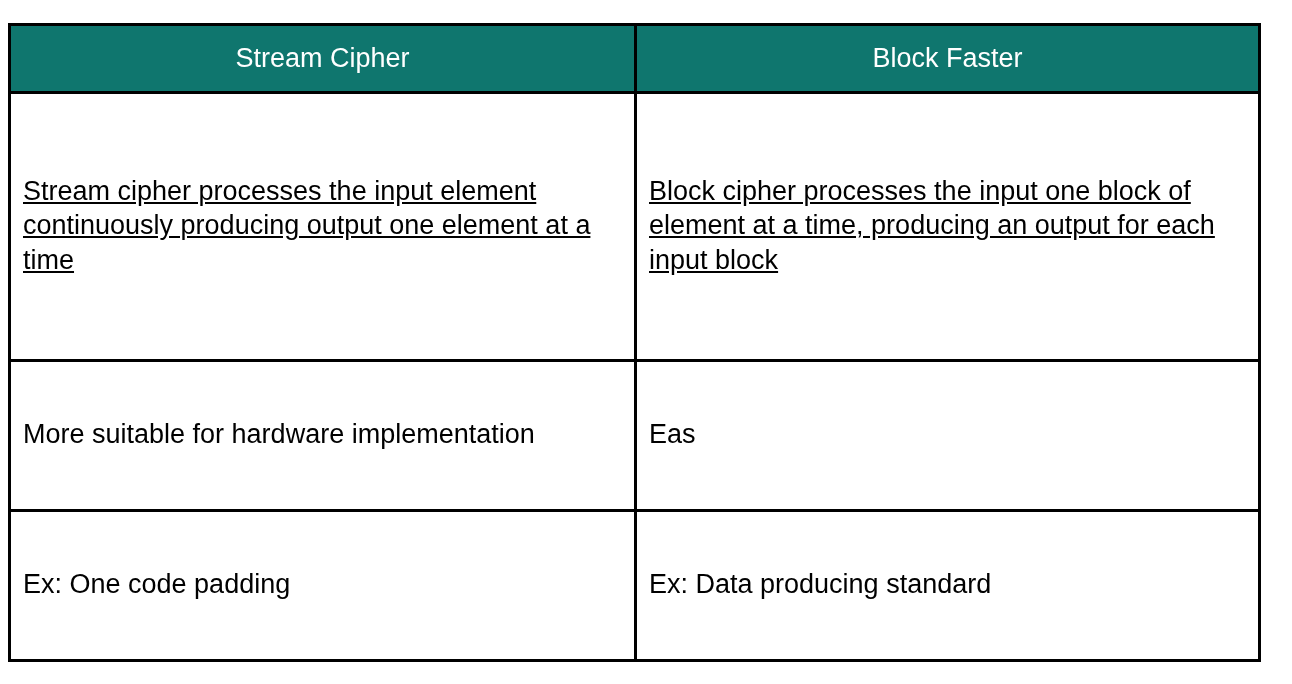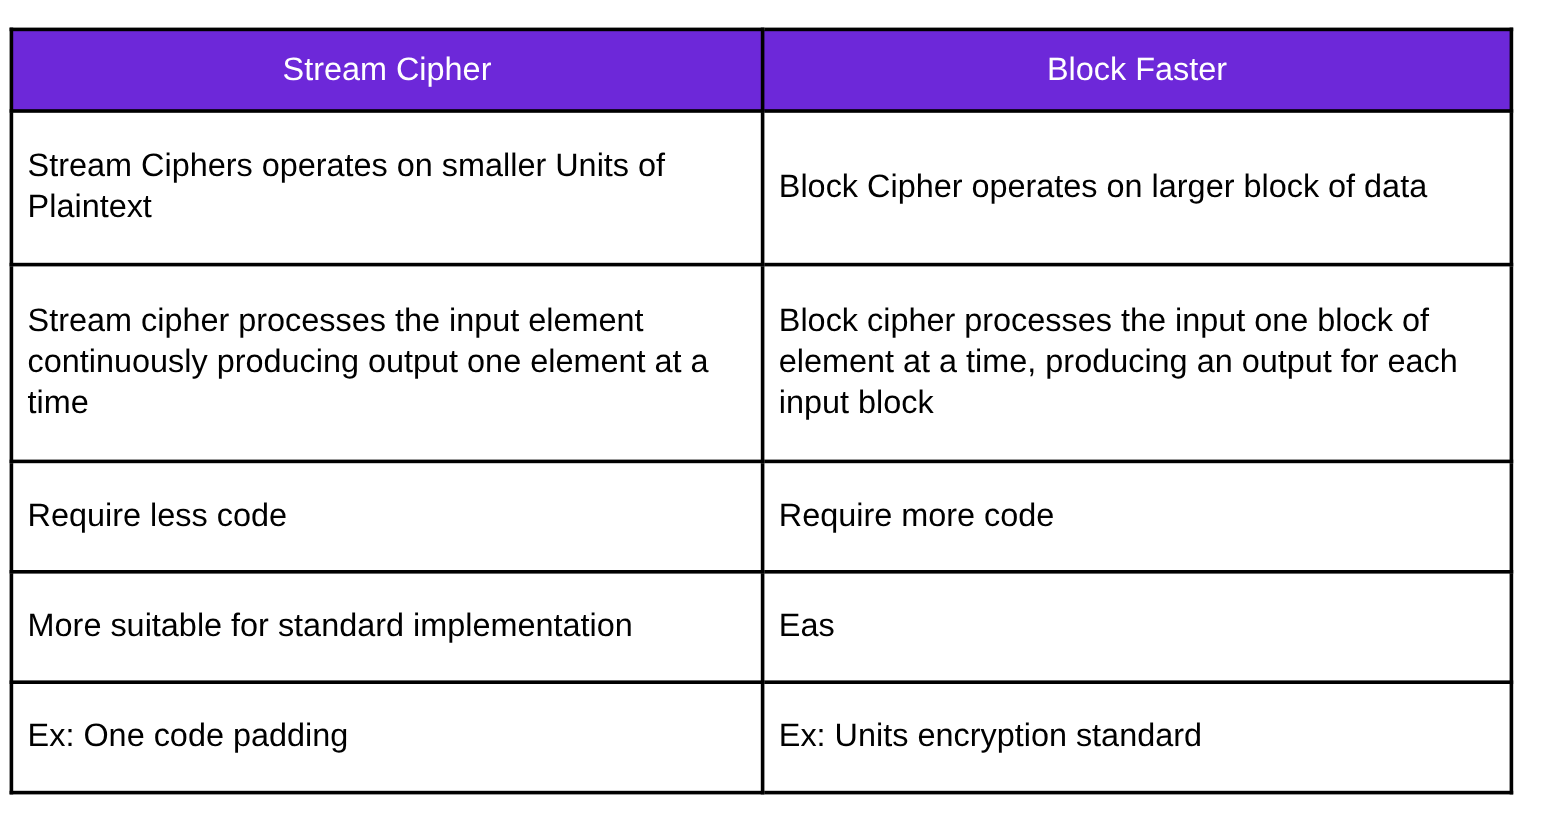--- a/index.html
+++ b/index.html
@@ -37,42 +37,42 @@
   table.cmp col.col-right { width: 624px; }
 
   table.cmp th,
   table.cmp td {
     border: 3px solid #000000;
     padding: 0;
     vertical-align: middle;
   }
 
   table.cmp thead th {
-    background: #6d28d9;
+    background: #0f766e;
     color: #ffffff;
     text-align: center;
     font-weight: normal;
     font-size: 27px;
     line-height: 1.2;
     height: 65px;
     padding: 0 10px;
   }
 
   table.cmp tbody td {
     background: #ffffff;
     color: #000000;
     font-size: 27px;
     line-height: 1.27;
     text-align: left;
     padding: 6px 8px 8px 12px;
   }
 
   table.cmp tbody tr.row-1 td { height: 98px; }
   table.cmp tbody tr.row-2 td { height: 66px; }
-  table.cmp tbody tr.row-3 td { height: 131px; }
+  table.cmp tbody tr.row-3 td { height: 131px; text-decoration: underline; }
   table.cmp tbody tr.row-4 td { height: 66px; }
   table.cmp tbody tr.row-5 td { height: 66px; }
   table.cmp tbody tr.row-6 td { height: 66px; }
 
   table.cmp tbody td .cell-text {
     display: block;
   }
 </style>
 </head>
 <body>
@@ -83,56 +83,40 @@
       <col class="col-left">
       <col class="col-right">
     </colgroup>
     <thead>
       <tr>
         <th>Stream Cipher</th>
         <th>Block Faster</th>
       </tr>
     </thead>
     <tbody>
-      <tr class="row-1">
-        <td>
-          <span class="cell-text">Stream Ciphers operates on smaller Units of Plaintext</span>
-        </td>
-        <td>
-          <span class="cell-text">Block Cipher operates on larger block of data</span>
-        </td>
-      </tr>
       <tr class="row-3">
         <td>
           <span class="cell-text">Stream cipher processes the input element continuously producing output one element at a time</span>
         </td>
         <td>
           <span class="cell-text">Block cipher processes the input one block of element at a time, producing an output for each input block</span>
         </td>
       </tr>
-      <tr class="row-4">
-        <td>
-          <span class="cell-text">Require less code</span>
-        </td>
-        <td>
-          <span class="cell-text">Require more code</span>
-        </td>
-      </tr>
       <tr class="row-5">
         <td>
-          <span class="cell-text">More suitable for standard implementation</span>
+          <span class="cell-text">More suitable for hardware implementation</span>
         </td>
         <td>
           <span class="cell-text">Eas</span>
         </td>
       </tr>
       <tr class="row-6">
         <td>
           <span class="cell-text">Ex: One code padding</span>
         </td>
         <td>
-          <span class="cell-text">Ex: Units encryption standard</span>
+          <span class="cell-text">Ex: Data producing standard</span>
         </td>
       </tr>
 
     </tbody>
   </table>
 </div>
 
 </body></html>

